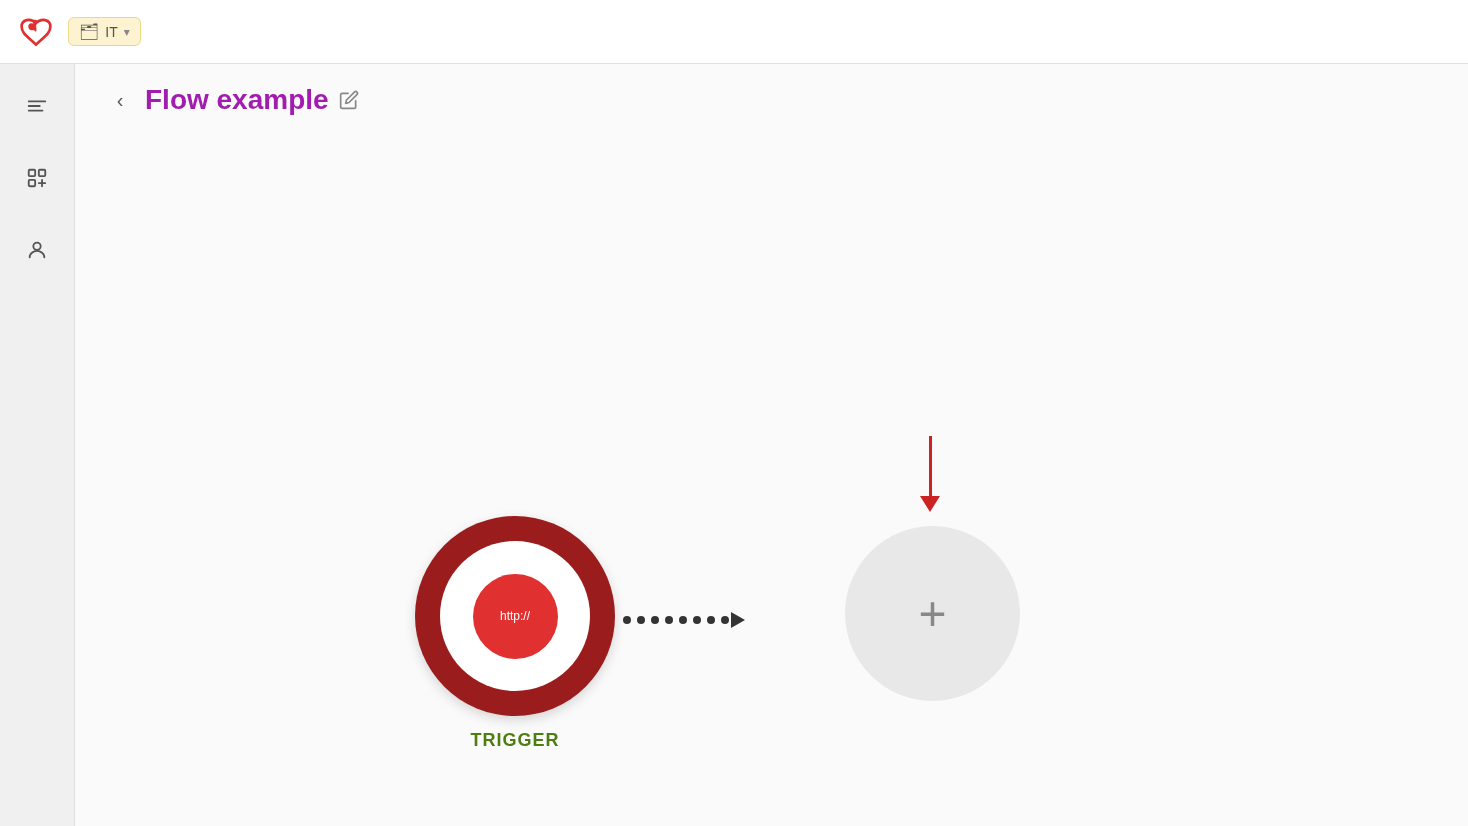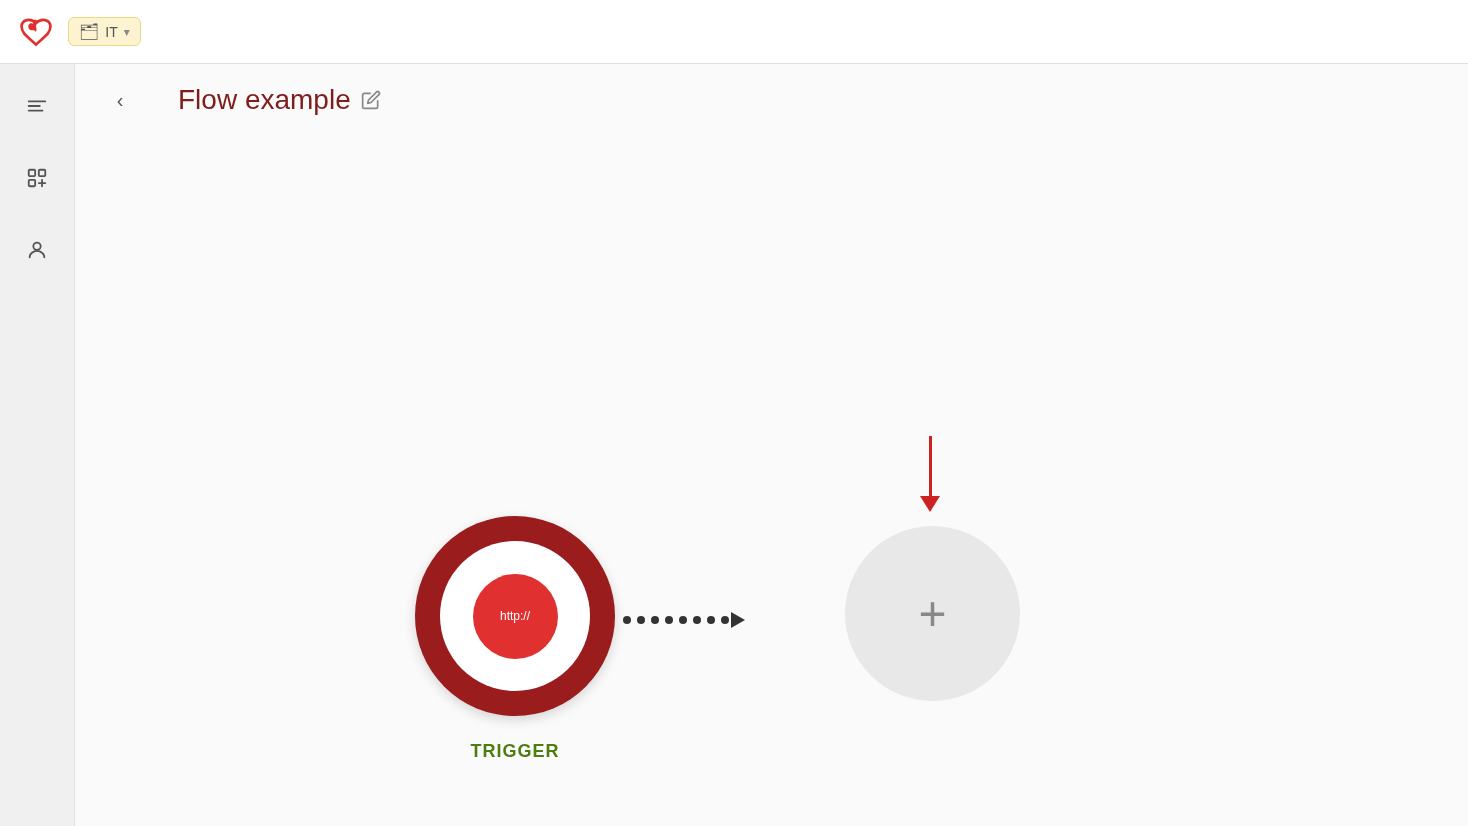--- a/index.html
+++ b/index.html
@@ -92,23 +92,22 @@
       font-size: 20px;
       cursor: pointer;
       display: flex;
       align-items: center;
       justify-content: center;
       width: 30px;
       height: 30px;
     }
     #page-title {
       font-size: 28px;
-      font-weight: 400;
-      color: #7f1d1d;
-      margin-left: 33px;
+      font-weight: 700;
+      color: #a21caf;
     }
     #edit-btn {
       color: #888;
       cursor: pointer;
       font-size: 18px;
       display: flex;
       align-items: center;
       justify-content: center;
     }
 
@@ -120,21 +119,21 @@
     }
 
     
     #trigger-node {
       position: absolute;
       left: 340px;
       top: 380px;
       display: flex;
       flex-direction: column;
       align-items: center;
-      gap: 25px;
+      gap: 14px;
       cursor: pointer;
     }
 
     
     .trigger-outer {
       width: 200px;
       height: 200px;
       border-radius: 50%;
       background: #9b1c1c;
       display: flex;

